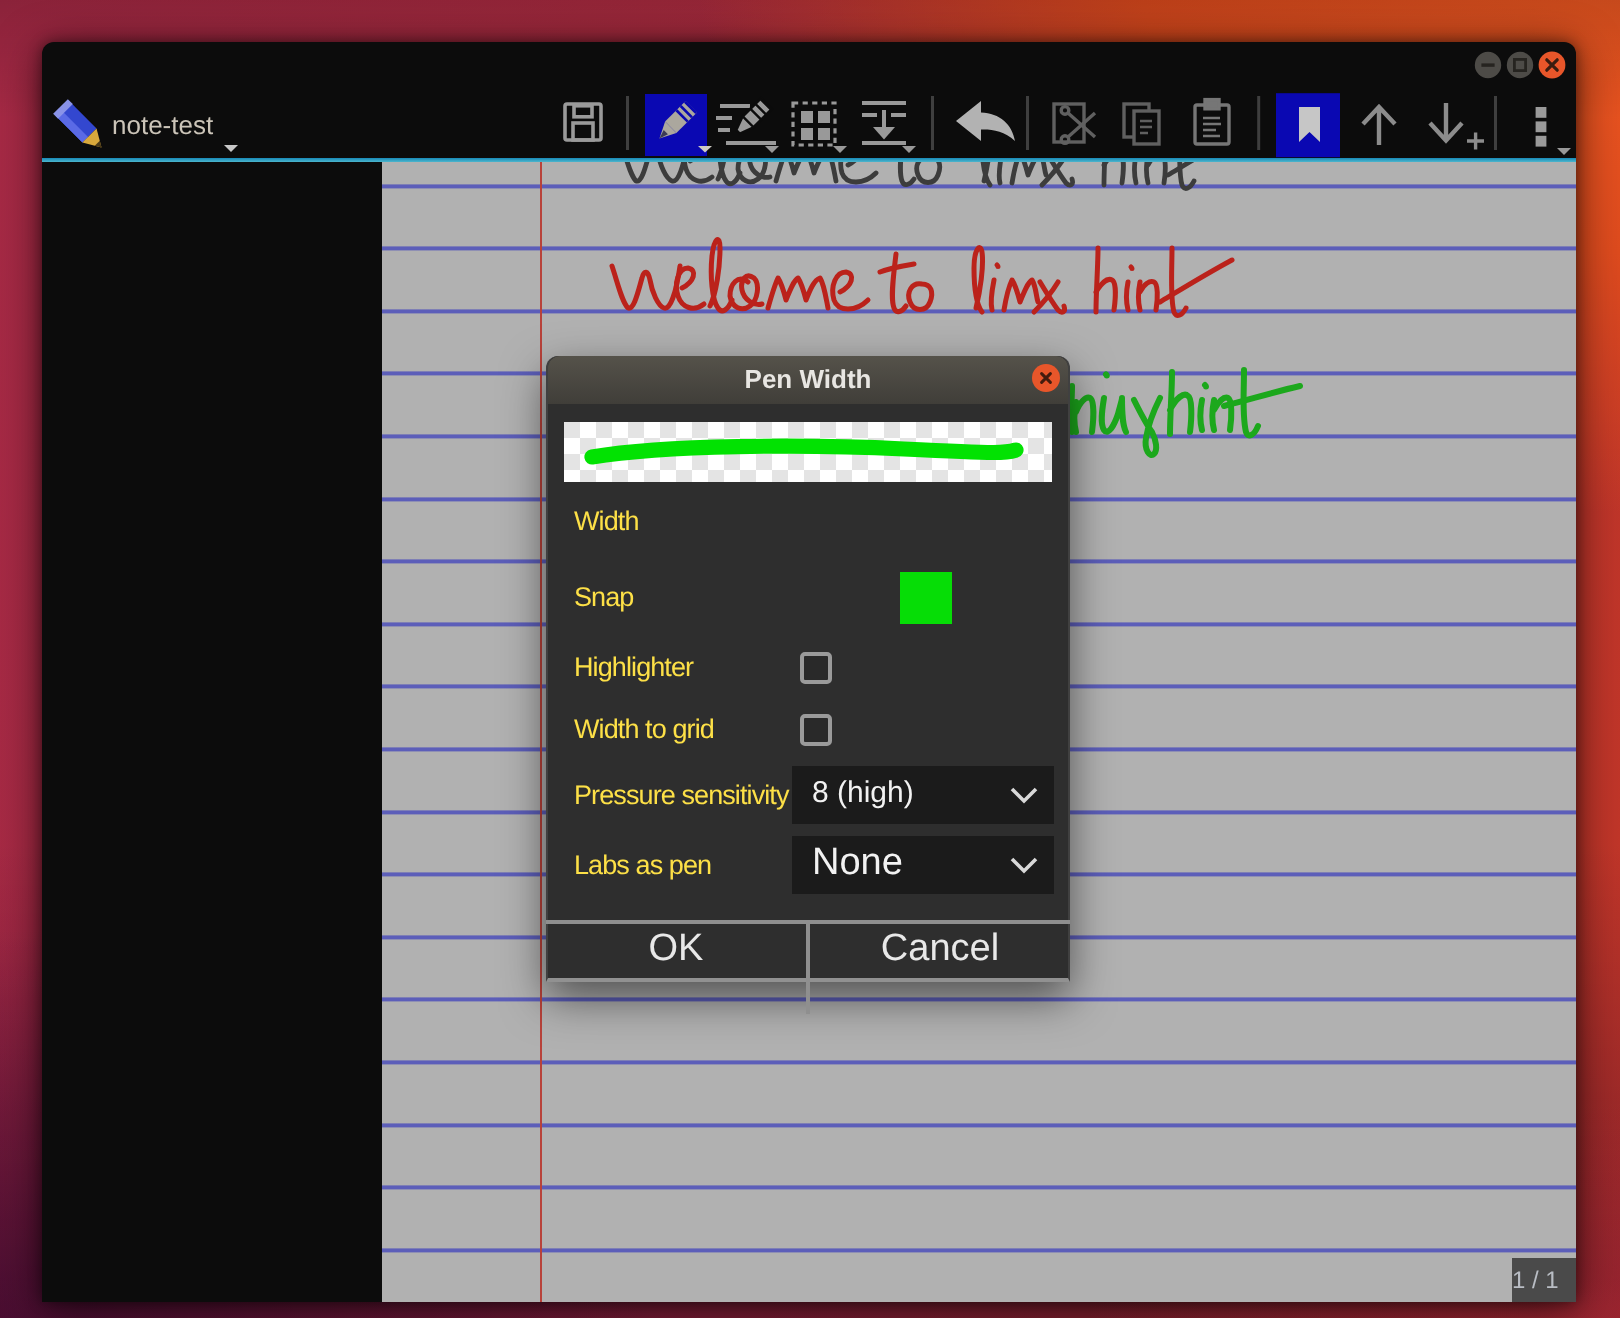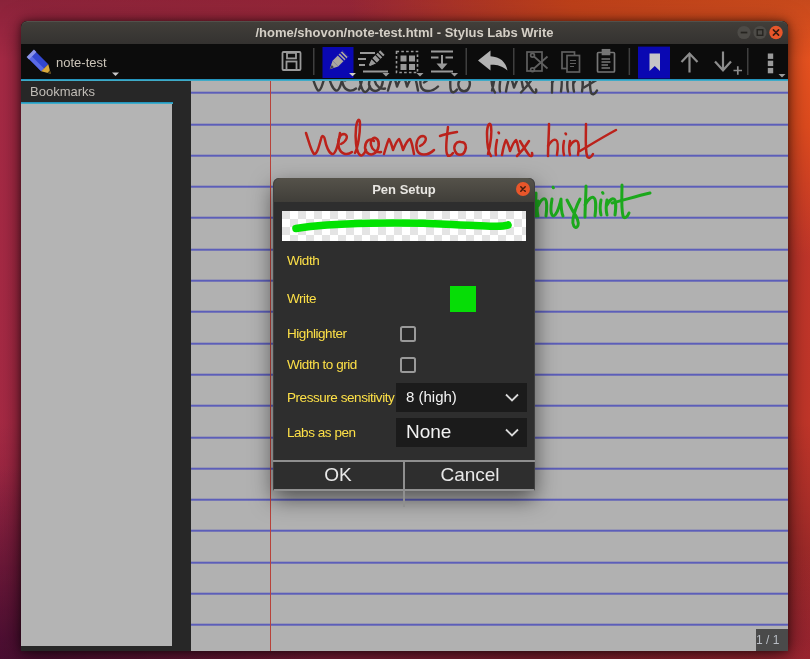--- a/index.html
+++ b/index.html
@@ -82,23 +82,20 @@
   .valbox { position:absolute; left:122px; width:131px; height:29px; background:#1b1b1b; color:#f2f2f2; }
   .checkbox { position:absolute; left:126px; width:16px; height:16px; background:#292929; border:2px solid #9a9a9a; border-radius:2.5px; }
   .swatch { position:absolute; left:176px; top:108px; width:26px; height:26px; background:#06dd06; }
   .btnrow { position:absolute; left:-1px; top:282px; width:262px; height:47px; border-top:2px solid #8f8f8f; display:flex; }
   .btnrow .b { flex:1; text-align:center; line-height:26px; font-size:19px; color:#e8e8e8; }
   .btnrow .b:first-child { border-right:2px solid #8f8f8f; }
 </style>
 </head>
 <body>
   <div class="win">
-    <div class="titlebar">
-      <div class="title">/home/shovon/note-test.html - Stylus Labs Write</div>
-    </div>
 
     <svg style="position:absolute;left:710px;top:4px" width="75" height="15" viewBox="0 0 75 15">
       <circle cx="13" cy="7.5" r="6.6" fill="#4d4b47"></circle>
       <rect x="9.7" y="6.7" width="6.6" height="1.7" fill="#262420"></rect>
       <circle cx="29" cy="7.5" r="6.6" fill="#4d4b47"></circle>
       <rect x="26.2" y="4.7" width="5.6" height="5.6" fill="none" stroke="#262420" stroke-width="1.4"></rect>
       <circle cx="45" cy="7.5" r="6.7" fill="#e8562a"></circle>
       <path d="M42.4 4.9 L47.6 10.1 M47.6 4.9 L42.4 10.1" stroke="#3a1c10" stroke-width="1.6" stroke-linecap="round"></path>
     </svg>
     <div class="toolbar"></div>
@@ -197,25 +194,20 @@
       </g>
       <rect x="726" y="4" width="1.5" height="27" fill="#3f3f3f"></rect>
 
       <g fill="#9a9a9a">
         <rect x="746.8" y="9.5" width="5.4" height="5.4"></rect>
         <rect x="746.8" y="16.7" width="5.4" height="5.4"></rect>
         <rect x="746.8" y="23.9" width="5.4" height="5.4"></rect>
       </g>
       <path d="M757.5 30 L764.5 30 L761 33.5 Z" fill="#999"></path>
     </svg>
-    <div class="side">
-      <div class="bl">Bookmarks</div>
-      <div class="underline"></div>
-      <div class="panel"></div>
-    </div>
     <div class="paper">
       <div class="redline"></div>
       <div class="pageind">1 / 1</div>
     </div>
 
     <svg id="ink" style="position:absolute;left:170px;top:60px" width="597" height="570" viewBox="0 0 597 570">
       <defs>
         <g id="hw" fill="none" stroke-linecap="round" stroke-linejoin="round">
 
           <path d="M306 130 C309 139,311 148,314 151 C317 152,319 143,321 136 C322 132,324 132,325 137 C326 143,329 150,332 151 C335 152,338 144,340 130"></path>
@@ -258,33 +250,33 @@
           <path d="M602.5 192.5 C602.8 192.8,603 193,603 193.2"></path>
           <path d="M607 200 C606 205,606 211,607 215 M607 205 C609 201,612 198,614 199 C616 200,616 208,615 215"></path>
           <path d="M622 185 C622 196,621 208,623 216 C624 219,627 218,629 213"></path>
           <path d="M612 203 C624 200,637 196,650 193"></path>
           <path d="M553 187.2 C553.2 187.4,553.4 187.6,553.4 187.8"></path>
         </g>
       </g>
     </svg>
 
     <div class="dlg">
-      <div class="dtitle">Pen Setup</div>
+      <div class="dtitle">Pen Width</div>
       <div class="dclose">
         <svg width="14" height="14" viewBox="0 0 14 14">
           <path d="M4.8 4.8 L9.2 9.2 M9.2 4.8 L4.8 9.2" stroke="#431c0e" stroke-width="1.5" stroke-linecap="round"></path>
         </svg>
       </div>
       <div class="preview">
         <svg width="244" height="30" viewBox="0 0 244 30">
           <path d="M14 17.5 C 50 11.5, 120 11, 170 13.5 S 221 15.5, 226 14" fill="none" stroke="#02e202" stroke-width="7.6" stroke-linecap="round"></path>
         </svg>
       </div>
       <div class="row-label" style="top:75px">Width</div>
-      <div class="row-label" style="top:113px">Write</div>
+      <div class="row-label" style="top:113px">Snap</div>
       <div class="swatch"></div>
       <div class="row-label" style="top:148px">Highlighter</div>
       <div class="checkbox" style="top:148px"></div>
       <div class="row-label" style="top:179px">Width to grid</div>
       <div class="checkbox" style="top:179px"></div>
       <div class="row-label" style="top:212px">Pressure sensitivity</div>
       <div class="valbox" style="top:205px;">
         <span style="position:absolute;left:10px;top:5px;font-size:15px;">8 (high)</span>
         <svg style="position:absolute;left:108px;top:10px" width="16" height="10" viewBox="0 0 16 10">
           <path d="M2 1.5 L8 7.5 L14 1.5" fill="none" stroke="#d9d9d9" stroke-width="1.8"></path>

